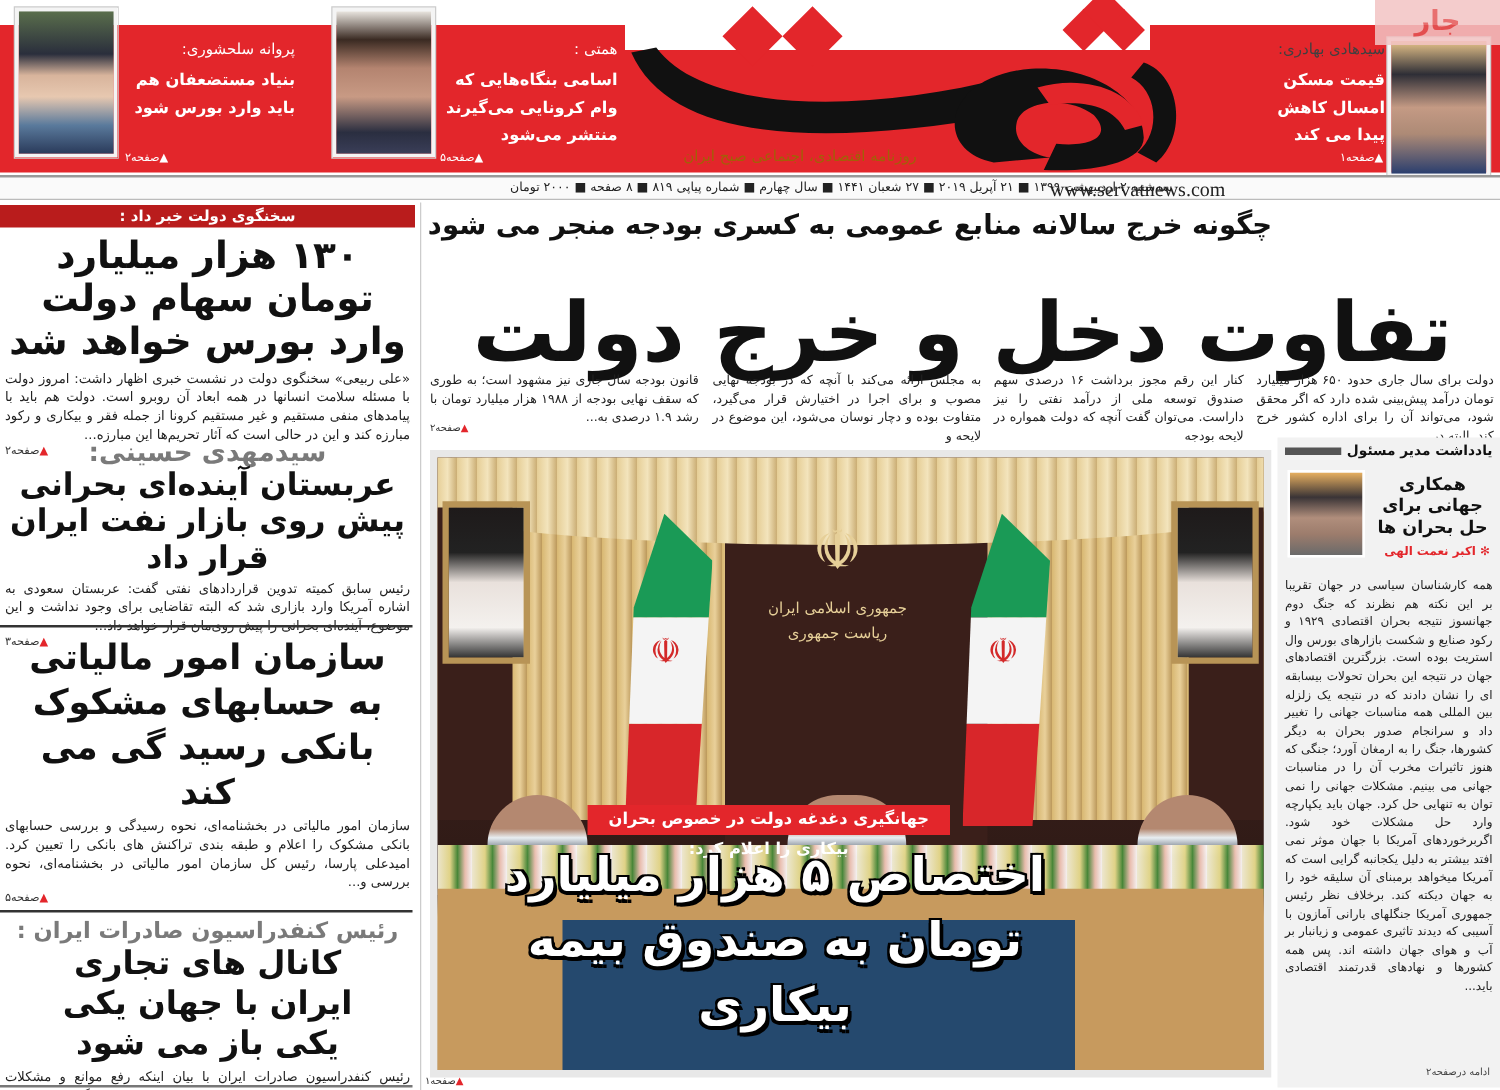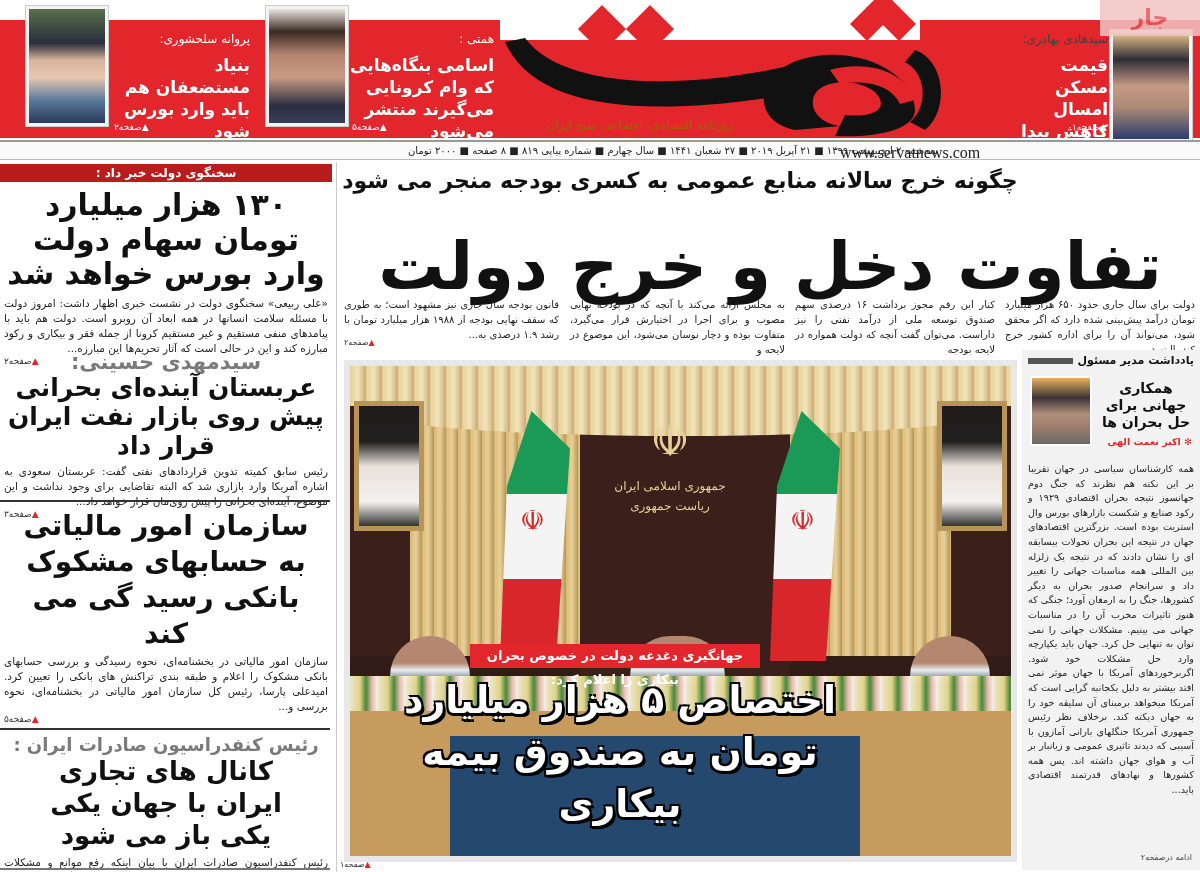--- a/index.html
+++ b/index.html
@@ -7,21 +7,21 @@
   body { font-family: "DejaVu Sans", sans-serif; color: #111; position: relative; direction: rtl; }
 
   
   .masthead { position: absolute; left: 0; top: 0; width: 1200px; height: 140px; }
   .red-band { position: absolute; left: 0; top: 20px; width: 1200px; height: 118px; background: #e3262b; }
   .white-notch { position: absolute; left: 500px; top: 0; width: 420px; height: 40px; background: #fff; }
 
   .teaser { position: absolute; top: 20px; height: 118px; color: #fff; }
   .teaser .photo { position: absolute; top: -14px; width: 82px; height: 120px; border: 3px solid #f4f4f4; box-shadow: 0 0 0 1px #ccc; }
   .teaser .byline { position: absolute; font-size: 12px; color: #fff; white-space: nowrap; }
-  .teaser .hl { position: absolute; font-weight: bold; font-size: 17px; line-height: 22px; text-align: right; color: #fff; }
+  .teaser .hl { position: absolute; font-weight: bold; font-size: 13px; line-height: 22px; text-align: right; color: #fff; }
   .teaser .pg { position: absolute; font-size: 9px; color: #fff; }
 
   .photo.woman { background: linear-gradient(180deg,#5a6e4c 0%,#2a2e3c 30%,#d8b49c 45%,#e7c8b0 60%,#5a7a9c 80%,#2a3a5a 100%); }
   .photo.man1 { background: linear-gradient(180deg,#e9e5df 0%,#3a2a22 20%,#b48470 40%,#c89a84 60%,#2a2e40 85%,#3a3e58 100%); }
   .photo.man2 { background: linear-gradient(180deg,#e7c38a 0%,#2e2e36 25%,#c49a84 50%,#ad8a76 70%,#2a3e6e 100%); }
   .photo.man3 { background: linear-gradient(180deg,#e8b060 0%,#3a3436 30%,#b08e7c 55%,#9c7c6c 75%,#6a6a6a 100%); }
 
   .logo { position: absolute; left: 495px; top: 0; width: 460px; height: 140px; }
   .logo-tagline { position: absolute; left: 495px; top: 118px; width: 290px; text-align: center; color: #a16207; font-size: 12px; }
 
@@ -81,21 +81,21 @@
   .ed-body { position: absolute; left: 6px; top: 112px; width: 166px; font-size: 9.6px; line-height: 14.6px; color: #222; text-align: justify; }
   .ed-cont { position: absolute; right: 8px; top: 503px; font-size: 8px; color: #444; }
 </style>
 </head>
 <body>
 
 <div class="masthead">
   <div class="red-band"></div>
   <div class="white-notch"></div>
 
-  <div class="teaser" style="left:18px;width:232px;">
+  <div class="teaser" style="left:4px;width:232px;">
     <div class="photo woman" style="left:8px;"></div>
     <div class="byline" style="right:0;top:12px;">پروانه سلحشوری:</div>
     <div class="hl" style="right:0;top:34px;width:135px;">بنیاد مستضعفان هم باید وارد بورس شود</div>
     <div class="pg" style="left:96px;top:102px;">▲<span>صفحه۲</span></div>
   </div>
 
   <div class="teaser" style="left:262px;width:238px;">
     <div class="photo man1" style="left:4px;"></div>
     <div class="byline" style="right:6px;top:12px;">همتی :</div>
     <div class="hl" style="right:6px;top:34px;width:145px;">اسامی بنگاه‌هایی که وام کرونایی می‌گیرند منتشر می‌شود</div>

